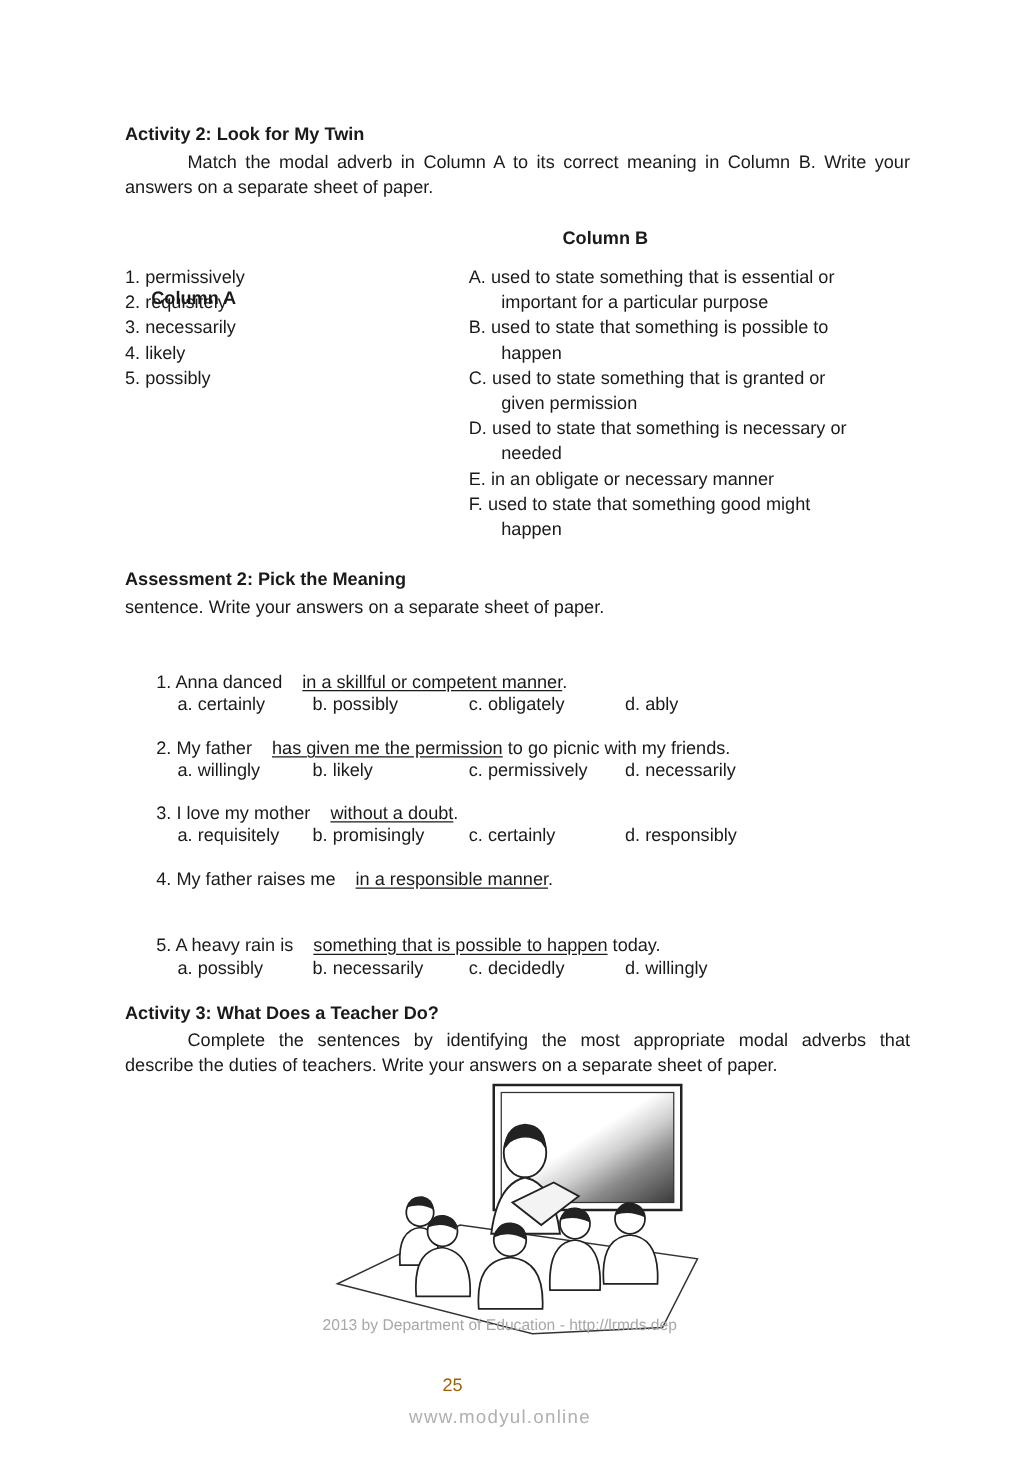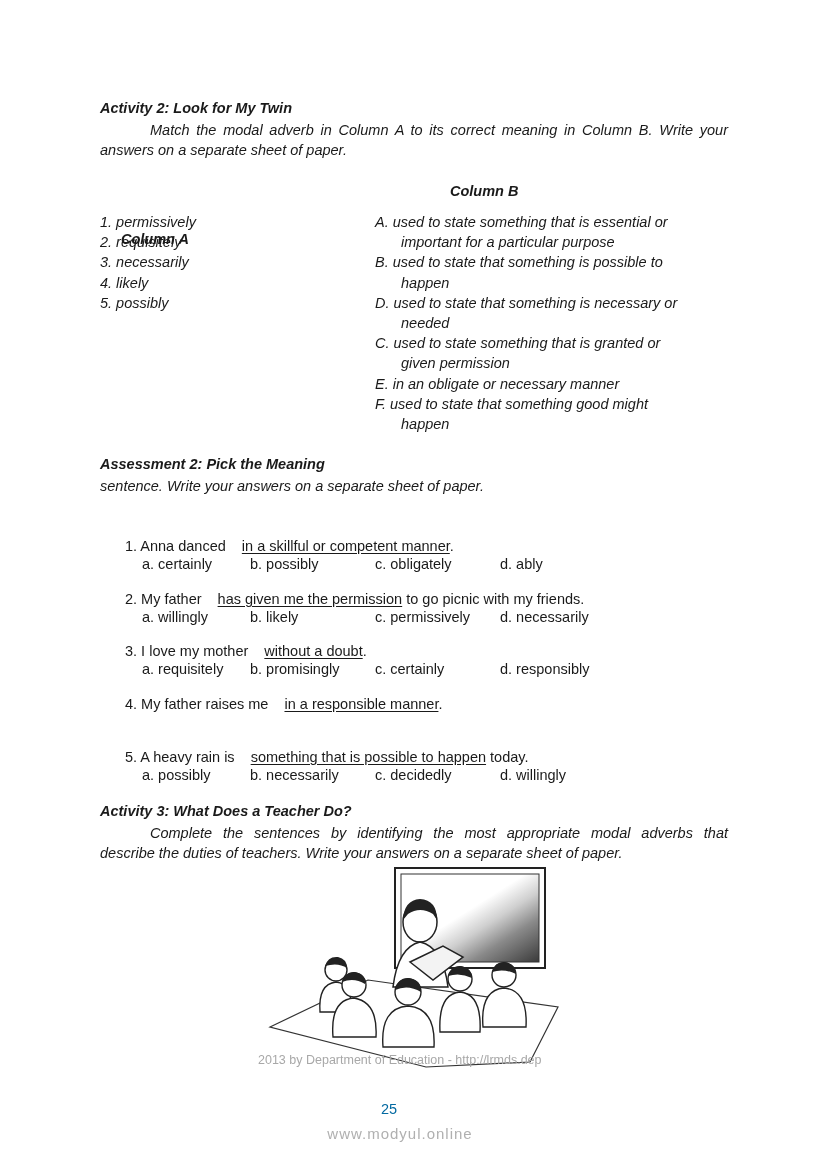--- a/index.html
+++ b/index.html
@@ -1,34 +1,34 @@
 <!DOCTYPE html>
 <html><head>
 <meta charset="utf-8">
 <style>
   html, body { margin: 0; padding: 0; background: #ffffff; }
   body {
     width: 826px; height: 1169px; position: relative; overflow: hidden;
     font-family: "Liberation Sans", sans-serif; color: #1a1a1a; font-size: 14.5px;
   }
   .page { position: absolute; left: 100px; top: 0; width: 628px; }
-  .abs { position: absolute; font-style: italic; }
+  .abs { position: absolute; }
   .h { font-weight: bold; font-size: 14.5px; }
   .p { line-height: 20px; text-align: justify; }
   .indent { text-indent: 50px; }
   .colhead { font-weight: bold; }
   .line { height: 20.2px; line-height: 20.2px; white-space: nowrap; }
   .bline { white-space: nowrap; line-height: 20.2px; }
   .cont { padding-left: 26px; }
   .q { position: absolute; left: 25px; width: 600px; }
   .q .stem { line-height: 18px; white-space: nowrap; }
   .q .opts { position: relative; height: 18px; line-height: 18px; white-space: nowrap; }
   .q .opts span { position: absolute; top: 0; }
   u { text-decoration: underline; text-underline-offset: 2px; padding-left: 12px; }
-  .footer-num { position: absolute; left: 0; width: 724px; top: 1101px; text-align: center; font-size: 14.5px; color: #0369a1; margin-left: 27px; }
+  .footer-num { position: absolute; left: 0; width: 724px; top: 1101px; text-align: center; font-size: 14.5px; color: #a16207; }
   .footer-url { position: absolute; left: 0; width: 800px; top: 1125px; text-align: center; font-size: 15px; color: #b0b0b0; letter-spacing: 1px; }
   .illus { position: absolute; left: 258px; top: 862px; width: 330px; height: 210px; }
 </style>
 </head>
 <body>
 
 <div class="page">
 
   <div class="abs h" style="top:100px;">Activity 2: Look for My Twin</div>
   <div class="abs p" style="top:120px; width:628px;">
@@ -50,26 +50,26 @@
   <div class="abs" style="top:212px; left:275px;">
     <div>
       <div class="bline">A. used to state something that is essential or</div>
       <div class="bline cont">important for a particular purpose</div>
     </div>
     <div>
       <div class="bline">B. used to state that something is possible to</div>
       <div class="bline cont">happen</div>
     </div>
     <div>
+      <div class="bline">C. used to state something that is granted or</div>
+      <div class="bline cont">given permission</div>
+    </div>
+    <div>
       <div class="bline">D. used to state that something is necessary or</div>
       <div class="bline cont">needed</div>
-    </div>
-    <div>
-      <div class="bline">C. used to state something that is granted or</div>
-      <div class="bline cont">given permission</div>
     </div>
     <div>
       <div class="bline">E. in an obligate or necessary manner</div>
     </div>
     <div>
       <div class="bline">F. used to state that something good might</div>
       <div class="bline cont">happen</div>
     </div>
   </div>
 

